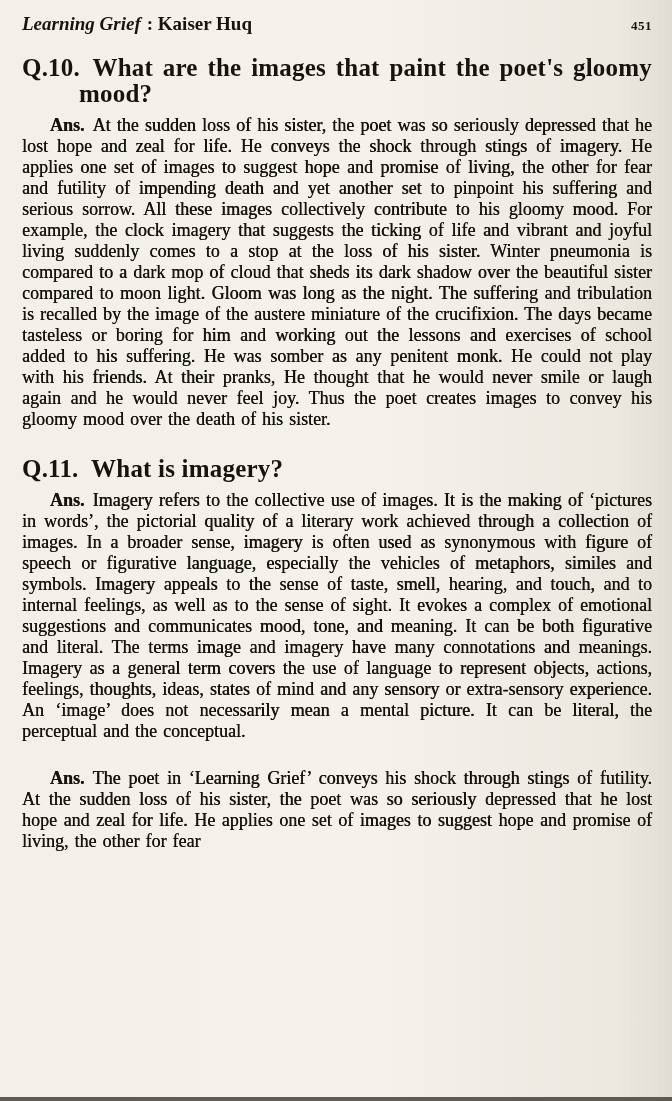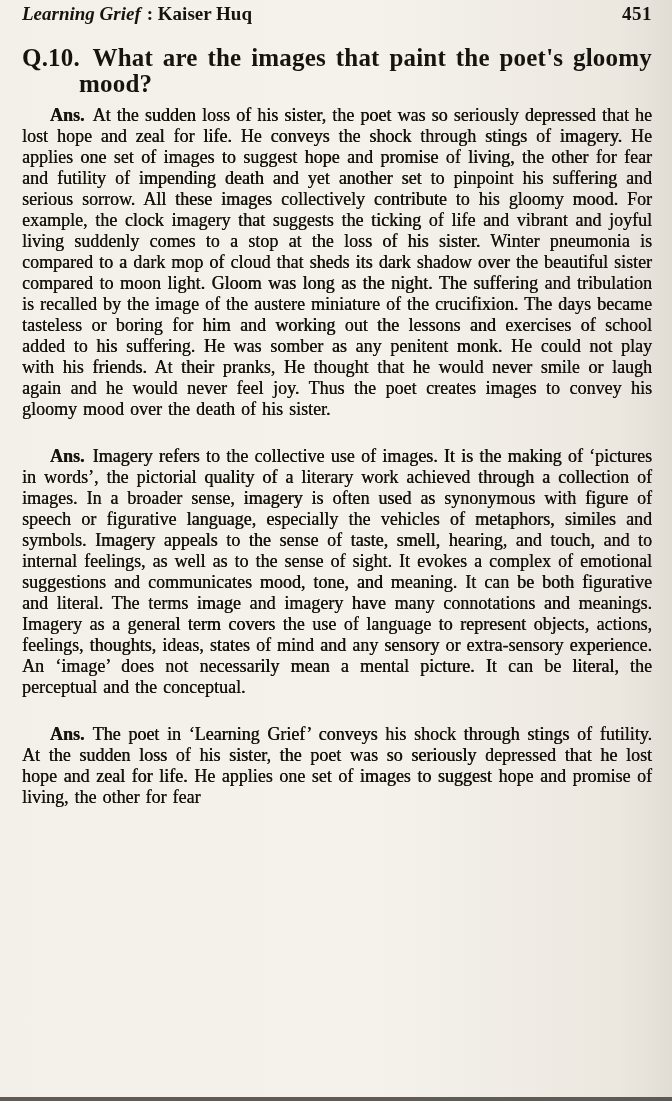--- a/index.html
+++ b/index.html
@@ -12,39 +12,39 @@
     overflow: hidden;
     position: relative;
     background: linear-gradient(90deg, #f3f0ea 0%, #f5f2ec 55%, #ece8e0 92%, #e2ddd4 100%);
     font-family: "Liberation Serif", "DejaVu Serif", serif;
     color: #17140f;
   }
   .page {
     box-sizing: border-box;
     width: 100%;
     height: 100%;
-    padding: 3px 20px 0 22px;
+    padding: 13px 20px 0 22px;
   }
   
   .page-header {
     display: flex;
     justify-content: space-between;
     align-items: baseline;
     font-size: 19px;
     font-weight: 700;
     margin-bottom: 14px;
   }
   .title-italic {
     font-style: italic;
   }
   .title-rest {
     margin-left: 6px;
   }
   .page-number {
-    font-size: 19px;
+    font-size: 13px;
     letter-spacing: 0.5px;
   }
   
   .qa-block {
     margin-top: 26px;
   }
   .qa-block:first-of-type {
     margin-top: 20px;
   }
   .q-heading {
@@ -100,20 +100,23 @@
   <section class="qa-block">
     <h2 class="q-heading">
       <span class="q-label">Q.10.</span><span>What are the images that paint the poet's gloomy mood?</span>
     </h2>
     <p class="answer">
       <span class="ans-label">Ans.</span><span>At the sudden loss of his sister, the poet was so seriously depressed that he lost hope and zeal for life. He conveys the shock through stings of imagery. He applies one set of images to suggest hope and promise of living, the other for fear and futility of impending death and yet another set to pinpoint his suffering and serious sorrow. All these images collectively contribute to his gloomy mood. For example, the clock imagery that suggests the ticking of life and vibrant and joyful living suddenly comes to a stop at the loss of his sister. Winter pneumonia is compared to a dark mop of cloud that sheds its dark shadow over the beautiful sister compared to moon light. Gloom was long as the night. The suffering and tribulation is recalled by the image of the austere miniature of the crucifixion. The days became tasteless or boring for him and working out the lessons and exercises of school added to his suffering. He was somber as any penitent monk. He could not play with his friends. At their pranks, He thought that he would never smile or laugh again and he would never feel joy. Thus the poet creates images to convey his gloomy mood over the death of his sister.</span>
     </p>
   </section>
 
   <section class="qa-block">
+    <h2 class="q-heading">
+      <span class="q-label">Q.11.</span><span>What is imagery?</span>
+    </h2>
     <p class="answer">
       <span class="ans-label">Ans.</span><span>Imagery refers to the collective use of images. It is the making of ‘pictures in words’, the pictorial quality of a literary work achieved through a collection of images. In a broader sense, imagery is often used as synonymous with figure of speech or figurative language, especially the vehicles of metaphors, similes and symbols. Imagery appeals to the sense of taste, smell, hearing, and touch, and to internal feelings, as well as to the sense of sight. It evokes a complex of emotional suggestions and communicates mood, tone, and meaning. It can be both figurative and literal. The terms image and imagery have many connotations and meanings. Imagery as a general term covers the use of language to represent objects, actions, feelings, thoughts, ideas, states of mind and any sensory or extra-sensory experience. An ‘image’ does not necessarily mean a mental picture. It can be literal, the perceptual and the conceptual.</span>
     </p>
   </section>
 
   <section class="qa-block">
     <p class="answer">
       <span class="ans-label">Ans.</span><span>The poet in ‘Learning Grief’ conveys his shock through stings of futility. At the sudden loss of his sister, the poet was so seriously depressed that he lost hope and zeal for life. He applies one set of images to suggest hope and promise of living, the other for fear</span>
     </p>
   </section>

